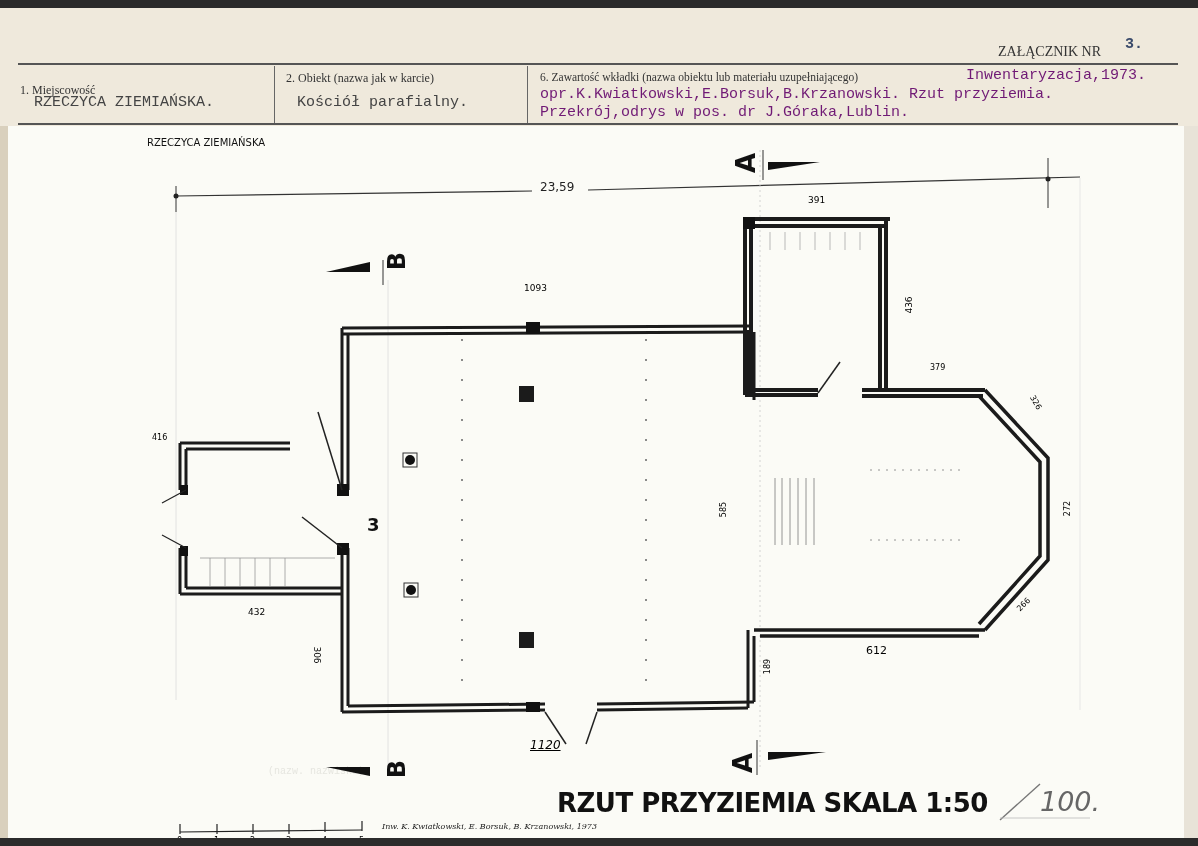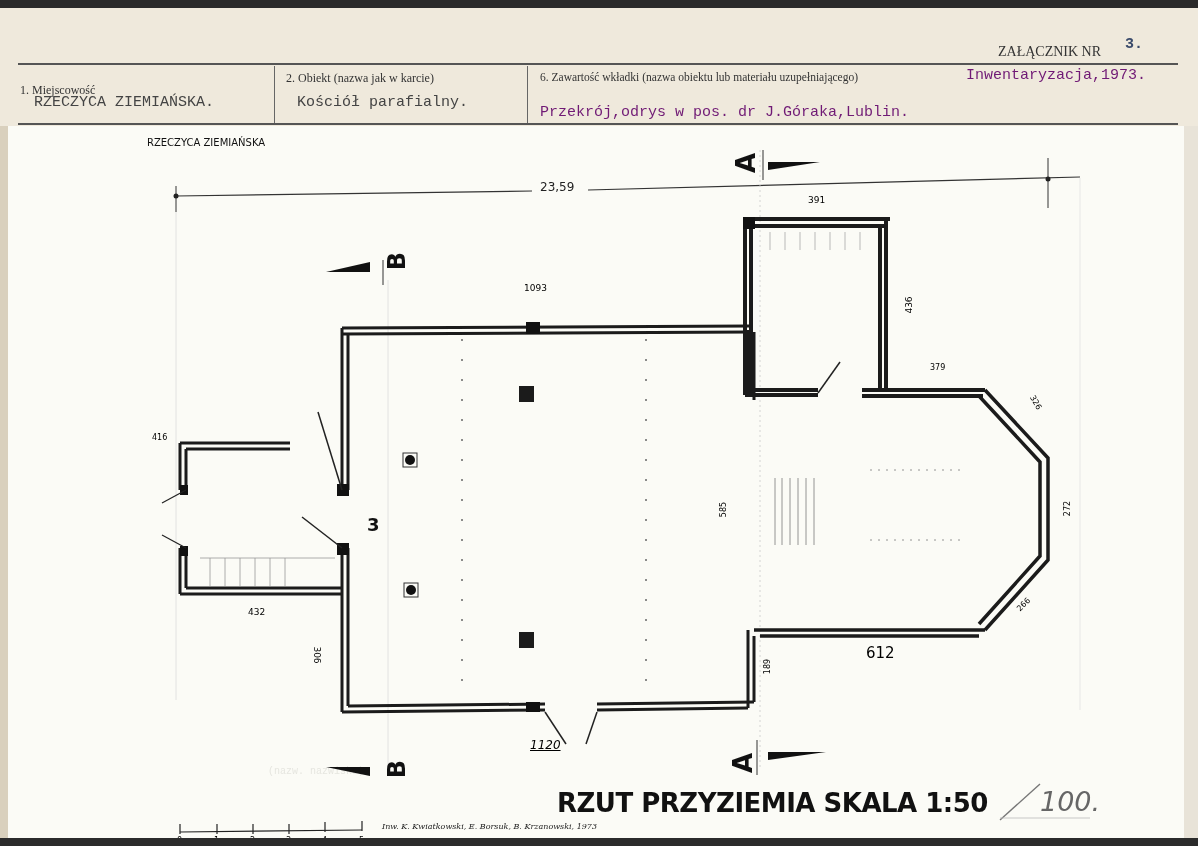--- a/index.html
+++ b/index.html
@@ -41,20 +41,21 @@
   <div class="vsep" style="left:527px; top:66px; height:58px;"></div>
 
   <div class="field-label" style="left:20px; top:71px;margin-top:12px;">1. Miejscowość</div>
   <div class="field-value" style="left:34px; top:94px;">RZECZYCA ZIEMIAŃSKA.</div>
 
   <div class="field-label" style="left:286px; top:71px;">2. Obiekt (nazwa jak w karcie)</div>
   <div class="field-value" style="left:297px; top:94px;">Kościół parafialny.</div>
 
   <div class="field-label" style="left:540px; top:71px; font-size:11.5px;">6. Zawartość wkładki (nazwa obiektu lub materiału uzupełniającego)</div>
   <div class="field3-value" style="left:966px; top:67px;">Inwentaryzacja,1973.</div>
+  <div class="field3-value" style="left:540px; top:86px;">opr.K.Kwiatkowski,E.Borsuk,B.Krzanowski. Rzut przyziemia.</div>
   <div class="field3-value" style="left:540px; top:104px;">Przekrój,odrys w pos. dr J.Góraka,Lublin.</div>
 
   <div class="rule" style="left:18px; top:123px; width:1160px;"></div>
 
   <div class="leftedge"></div>
   <div class="drawing"></div>
   <div class="rightedge"></div>
 
   <div class="ghost" style="left:268px; top:766px; font-size:10px;">(nazw. nazwisko)</div>
 
@@ -235,21 +236,21 @@
 
   <div style="position:absolute; left:367px; top:514px; font-family:'DejaVu Sans',sans-serif; font-weight:bold; font-size:18px; color:#111;">3</div>
 
   <div class="hand" style="position:absolute; left:808px; top:195px; font-size:9px;">391</div>
   <div class="hand" style="position:absolute; left:900px; top:300px; font-size:9px; transform:rotate(-90deg);">436</div>
   <div class="hand" style="position:absolute; left:524px; top:283px; font-size:9px;">1093</div>
   <div class="hand" style="position:absolute; left:530px; top:738px; font-size:12px; font-style:italic;text-decoration:underline;">1120</div>
   <div class="hand" style="position:absolute; left:248px; top:607px; font-size:9px;">432</div>
   <div class="hand" style="position:absolute; left:152px; top:433px; font-size:8px;">416</div>
   <div class="hand" style="position:absolute; left:308px; top:650px; font-size:9px; transform:rotate(90deg);">306</div>
-  <div class="hand" style="position:absolute; left:866px; top:644px; font-size:15px;">612</div>
+  <div class="hand" style="position:absolute; left:866px; top:644px; font-size:11px;">612</div>
   <div class="hand" style="position:absolute; left:930px; top:363px; font-size:8px;">379</div>
   <div class="hand" style="position:absolute; left:716px; top:505px; font-size:8px; transform:rotate(-90deg);">585</div>
   <div class="hand" style="position:absolute; left:1060px; top:504px; font-size:8px; transform:rotate(-90deg);">272</div>
   <div class="hand" style="position:absolute; left:1028px; top:398px; font-size:8px; transform:rotate(60deg);">326</div>
   <div class="hand" style="position:absolute; left:1016px; top:600px; font-size:8px; transform:rotate(-45deg);">266</div>
   <div class="hand" style="position:absolute; left:760px; top:662px; font-size:8px; transform:rotate(-90deg);">189</div>
 
   <div class="hand" style="position:absolute; left:177px; top:836px; font-size:8px;">0</div>
   <div class="hand" style="position:absolute; left:214px; top:836px; font-size:8px;">1</div>
   <div class="hand" style="position:absolute; left:250px; top:836px; font-size:8px;">2</div>

